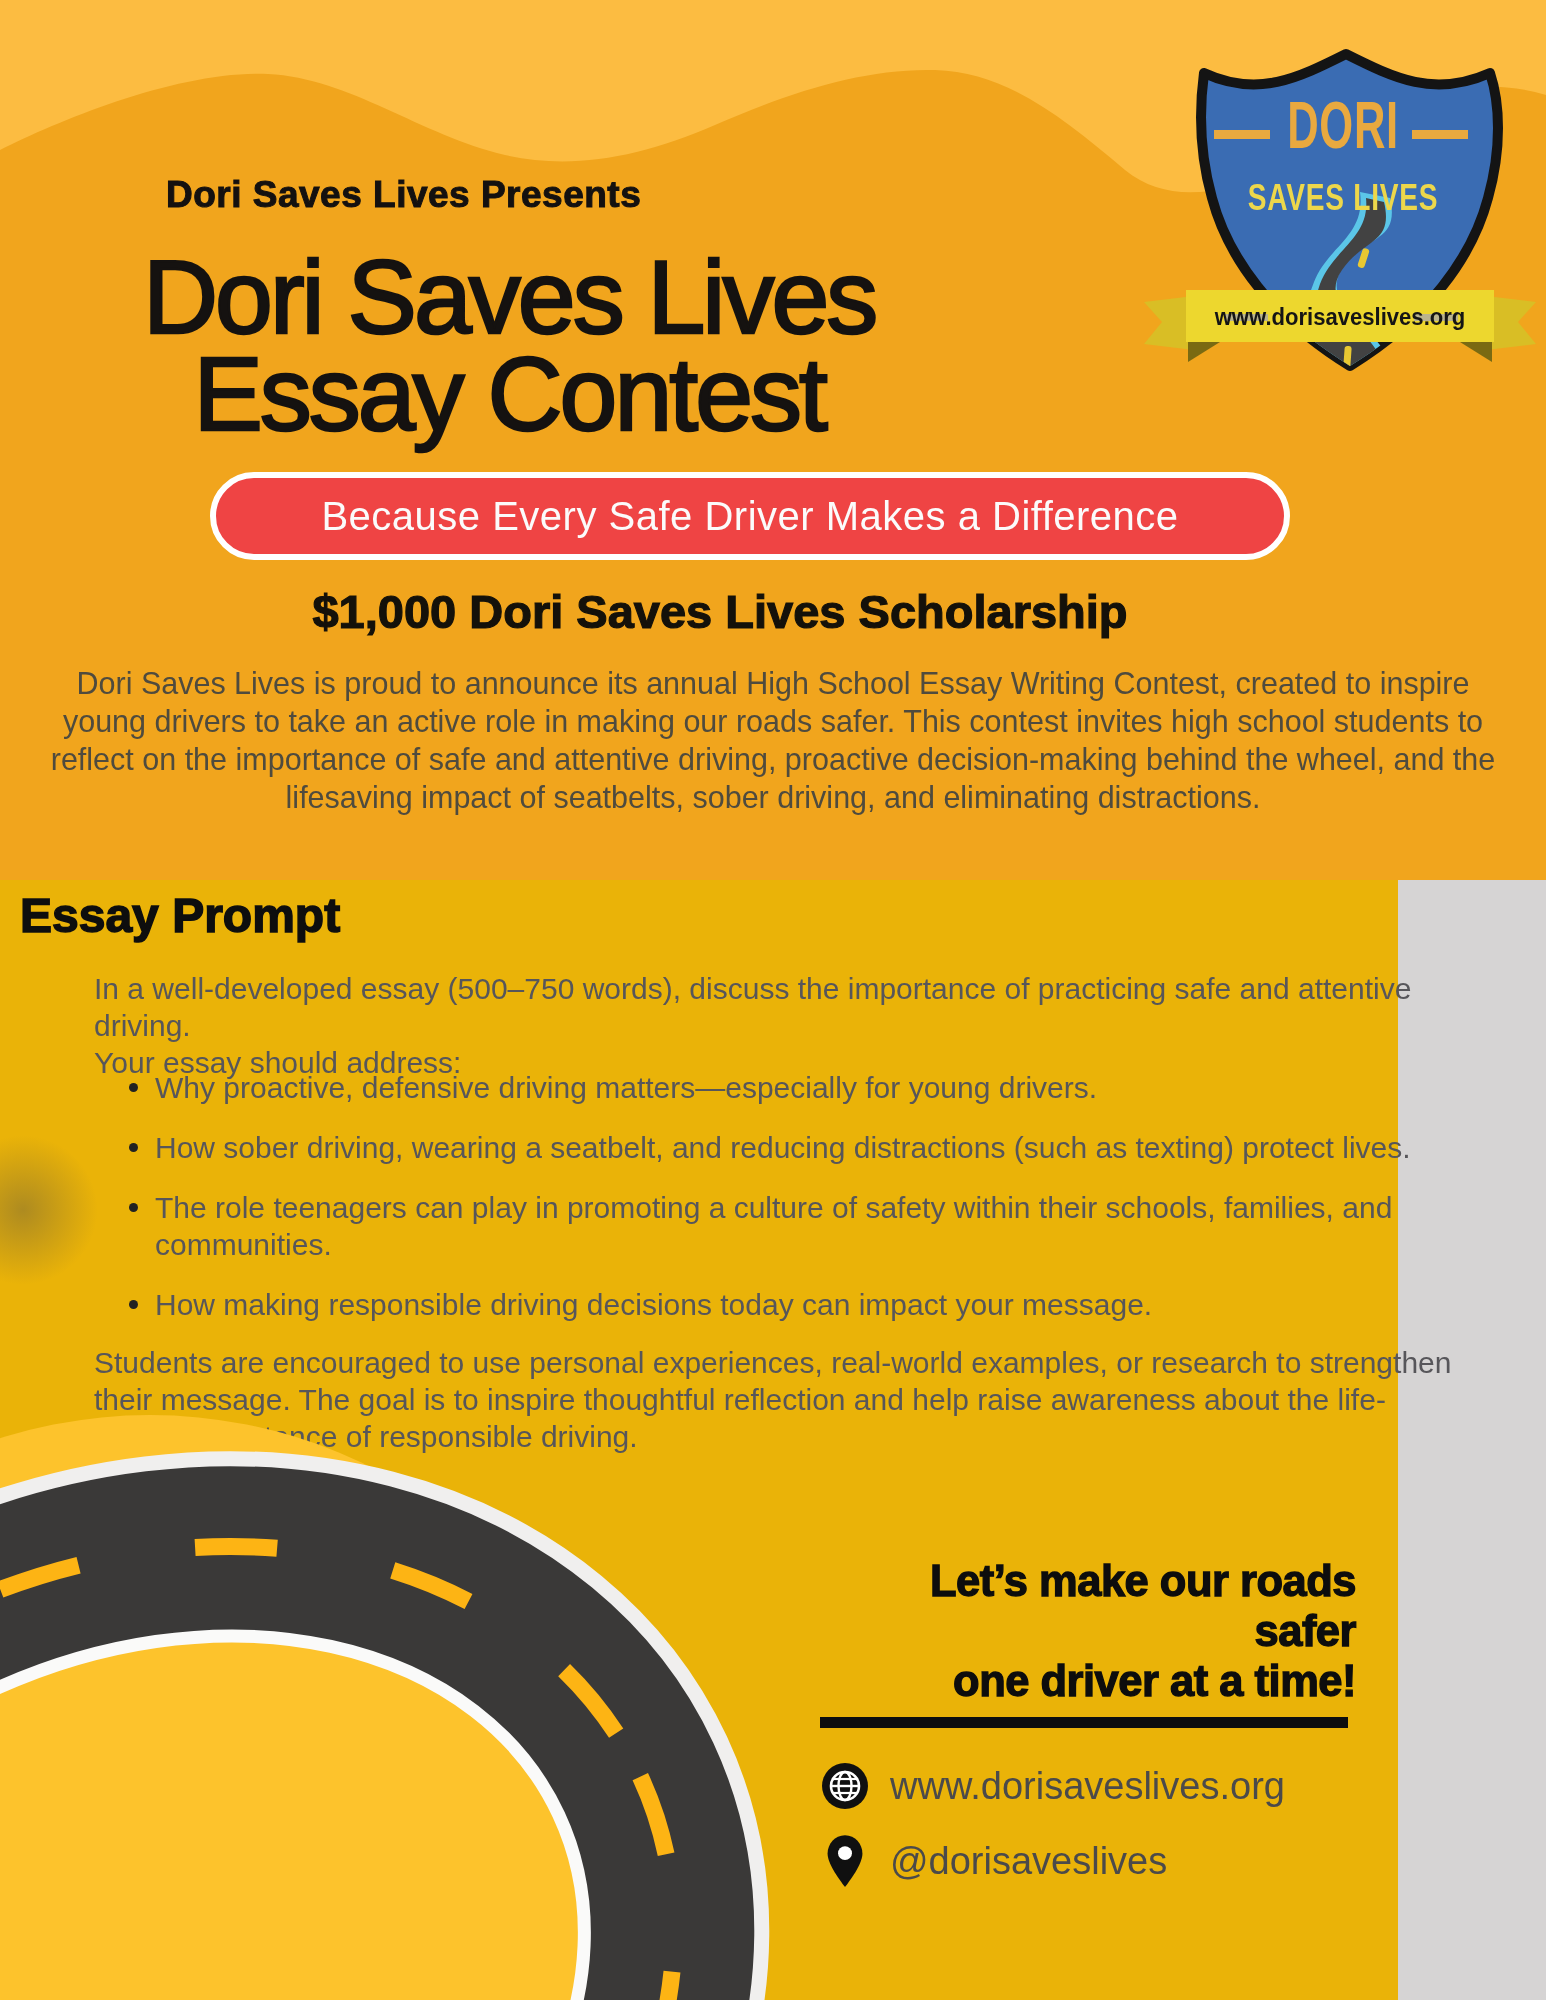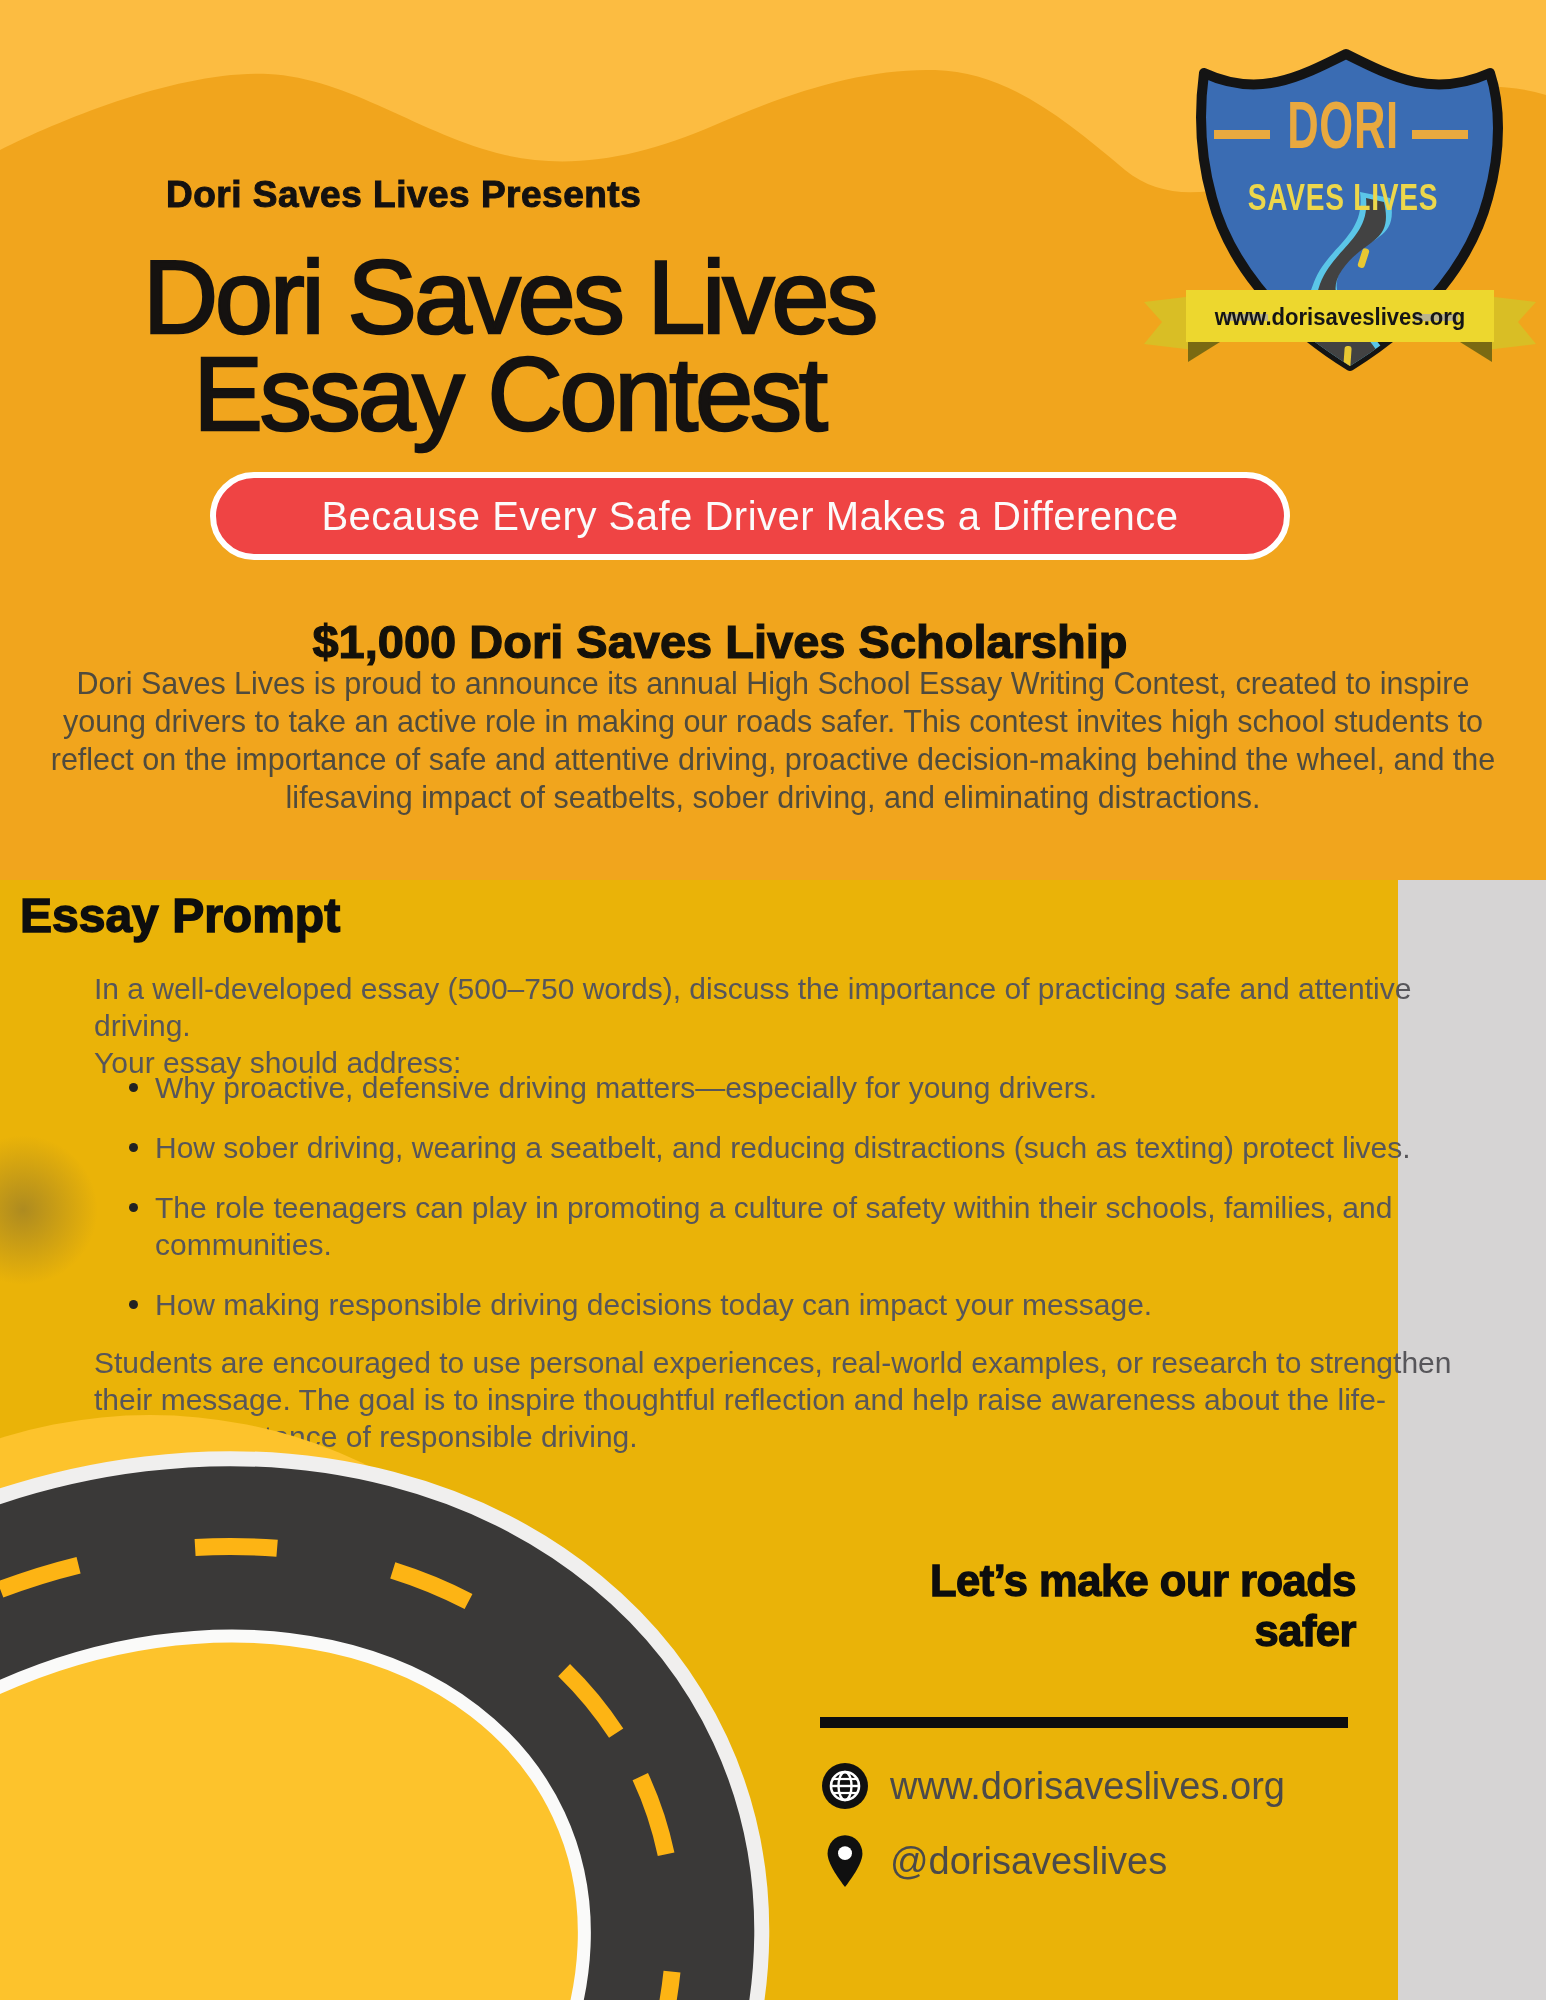--- a/index.html
+++ b/index.html
@@ -19,21 +19,21 @@
     font-weight:400;color:#151210;letter-spacing:-3px;text-align:center;-webkit-text-stroke:2.5px #151210;
   }
   .pill{
     position:absolute;left:210px;top:472px;width:1068px;height:76px;
     background:#ef4444;border:6px solid #ffffff;border-radius:60px;
     display:flex;align-items:center;justify-content:center;
   }
   .pill span{color:#fbfbfb;font-size:40px;font-weight:400;letter-spacing:.5px;}
   .scholarship{
     position:absolute;left:160px;top:584px;width:1120px;text-align:center;
-    font-size:47px;font-weight:700;color:#14110a;margin-top:30px;-webkit-text-stroke:1.2px #14110a;
+    font-size:47px;font-weight:700;color:#14110a;-webkit-text-stroke:1.2px #14110a;
   }
   .intro{
     position:absolute;left:48px;top:664px;width:1450px;text-align:center;
     font-size:30.5px;line-height:38px;color:#4f4b3e;font-weight:400;
   }
   .logo-svg{position:absolute;left:1128px;top:26px;}
   
   .main{position:absolute;left:0;top:880px;width:1398px;height:1120px;background:#eab308;}
   .prompt-heading{
     position:absolute;left:20px;top:8px;font-size:48px;font-weight:700;color:#0e0e0e;
@@ -151,20 +151,21 @@
         <ellipse cx="140" cy="2520" rx="550" ry="440" fill="none" stroke="#3A3938" stroke-width="184"></ellipse>
         <ellipse cx="140" cy="2520" rx="640" ry="530" fill="none" stroke="#F0EFEE" stroke-width="15"></ellipse>
         <ellipse cx="140" cy="2520" rx="462" ry="352" fill="none" stroke="#FAFAF9" stroke-width="13"></ellipse>
         <ellipse cx="140" cy="2520" rx="552" ry="442" fill="none" stroke="#FDB414" stroke-width="17" stroke-dasharray="82 118"></ellipse>
       </g>
     </svg>
 
     <div class="tagline">
       <div>Let’s make our roads</div>
       <div>safer</div>
+      <div>one driver at a time!</div>
     </div>
     <div class="tagline-bar"></div>
 
     <div class="contacts">
       <div class="contact-row">
         <span class="contact-icon">
           <svg width="48" height="48" viewBox="0 0 48 48">
             <circle cx="24" cy="24" r="23" fill="#101010"></circle>
             <circle cx="24" cy="24" r="14" fill="none" stroke="#fff" stroke-width="2.6"></circle>
             <ellipse cx="24" cy="24" rx="6.5" ry="14" fill="none" stroke="#fff" stroke-width="2.4"></ellipse>

